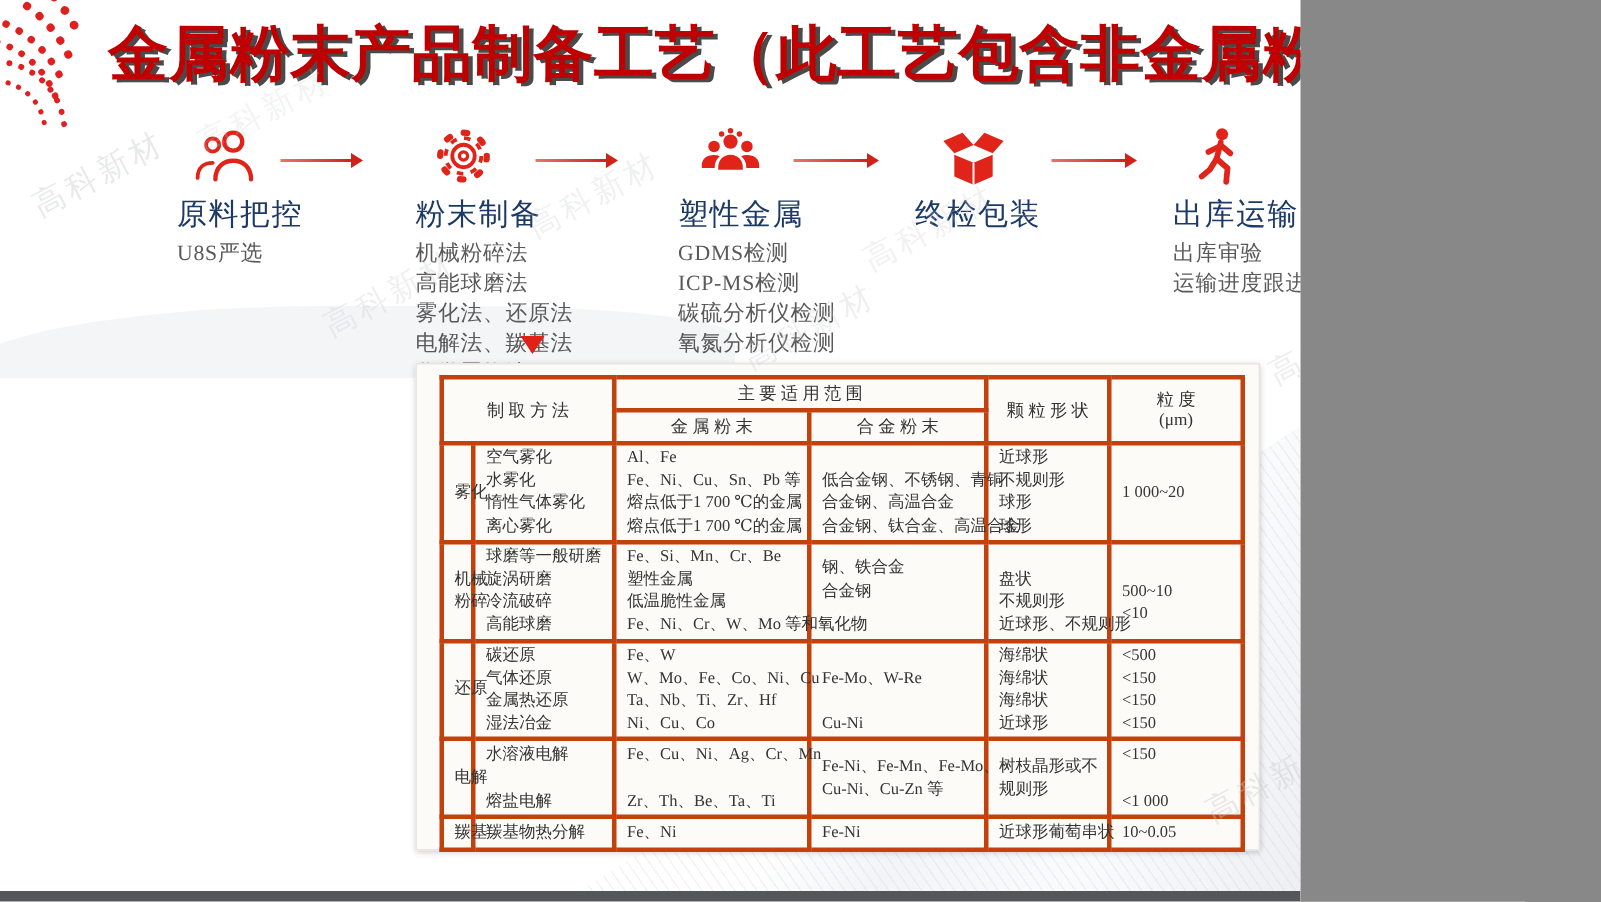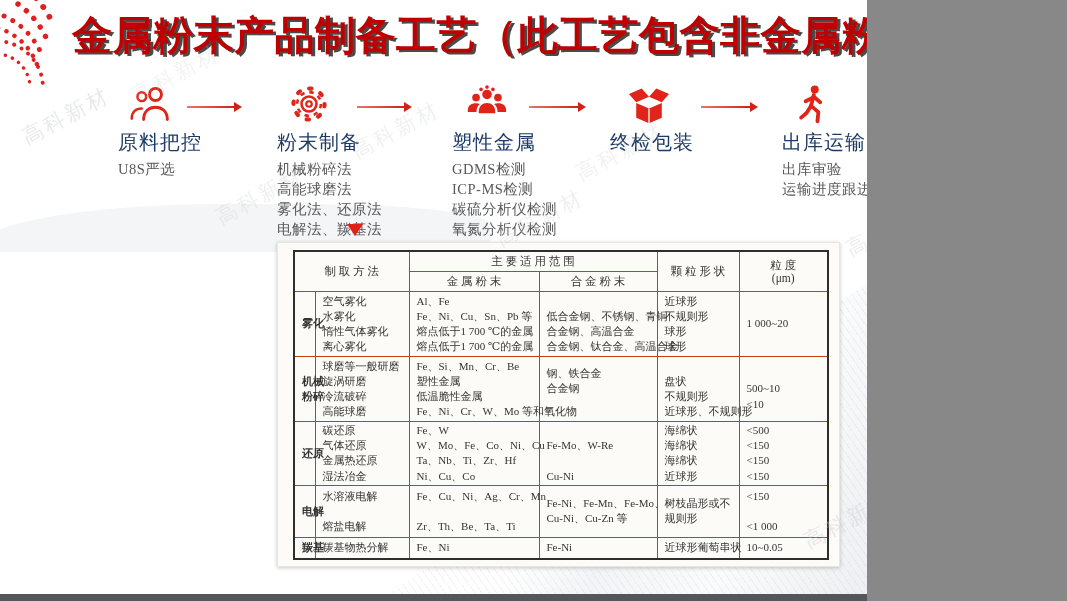--- a/index.html
+++ b/index.html
@@ -48,25 +48,25 @@
   .arrow-1{left:187px;width:48px;} .arrow-2{left:357px;width:48px;}
   .arrow-3{left:529px;width:50px;} .arrow-4{left:701px;width:50px;}
   .tri-down{position:absolute;left:347px;top:224px;width:0;height:0;z-index:3;
             border-left:8px solid transparent;border-right:8px solid transparent;border-top:12px solid #df2118;}
   
   .card{position:absolute;left:277px;top:242px;width:561px;height:323px;z-index:2;
         background:#fcfbf8;box-shadow:0 1px 4px rgba(0,0,0,.22);border:1px solid #e8e6e2;}
   table.spec{margin:7px 0 0 15px;border-collapse:collapse;table-layout:fixed;width:534px;
         font-family:"Liberation Serif","DejaVu Serif",serif;font-size:11px;color:#343434;}
   table.spec{border:2px solid #2e2e2e;}
-  table.spec th,table.spec td{border:1px solid #c2410c;margin-left:26px;}
+  table.spec th,table.spec td{border:3px solid #c2410c;margin-left:26px;}
   table.spec thead th{font-weight:normal;font-size:11.5px;text-align:center;height:19px;padding:0;}
   .h-size{white-space:pre-line;line-height:13px;font-size:10.5px;}
   table.spec tbody td{vertical-align:middle;white-space:pre;line-height:15.2px;padding:1px 2px 1px 7px;}
-  td.cat{text-align:left;padding:1px 1px;white-space:pre-line;line-height:15px;font-weight:bold;}
+  td.cat{text-align:left;padding:1px 1px;white-space:pre-line;line-height:15px;}
   td.size{padding-left:9px;}
   tbody tr:nth-child(1){height:65px;} tbody tr:nth-child(2){height:65px;}
   tbody tr:nth-child(3){height:63px;} tbody tr:nth-child(4){height:52px;}
   tbody tr:nth-child(5){height:22px;}
 </style>
 </head>
 <body>
 
 <div class="slide">
 

